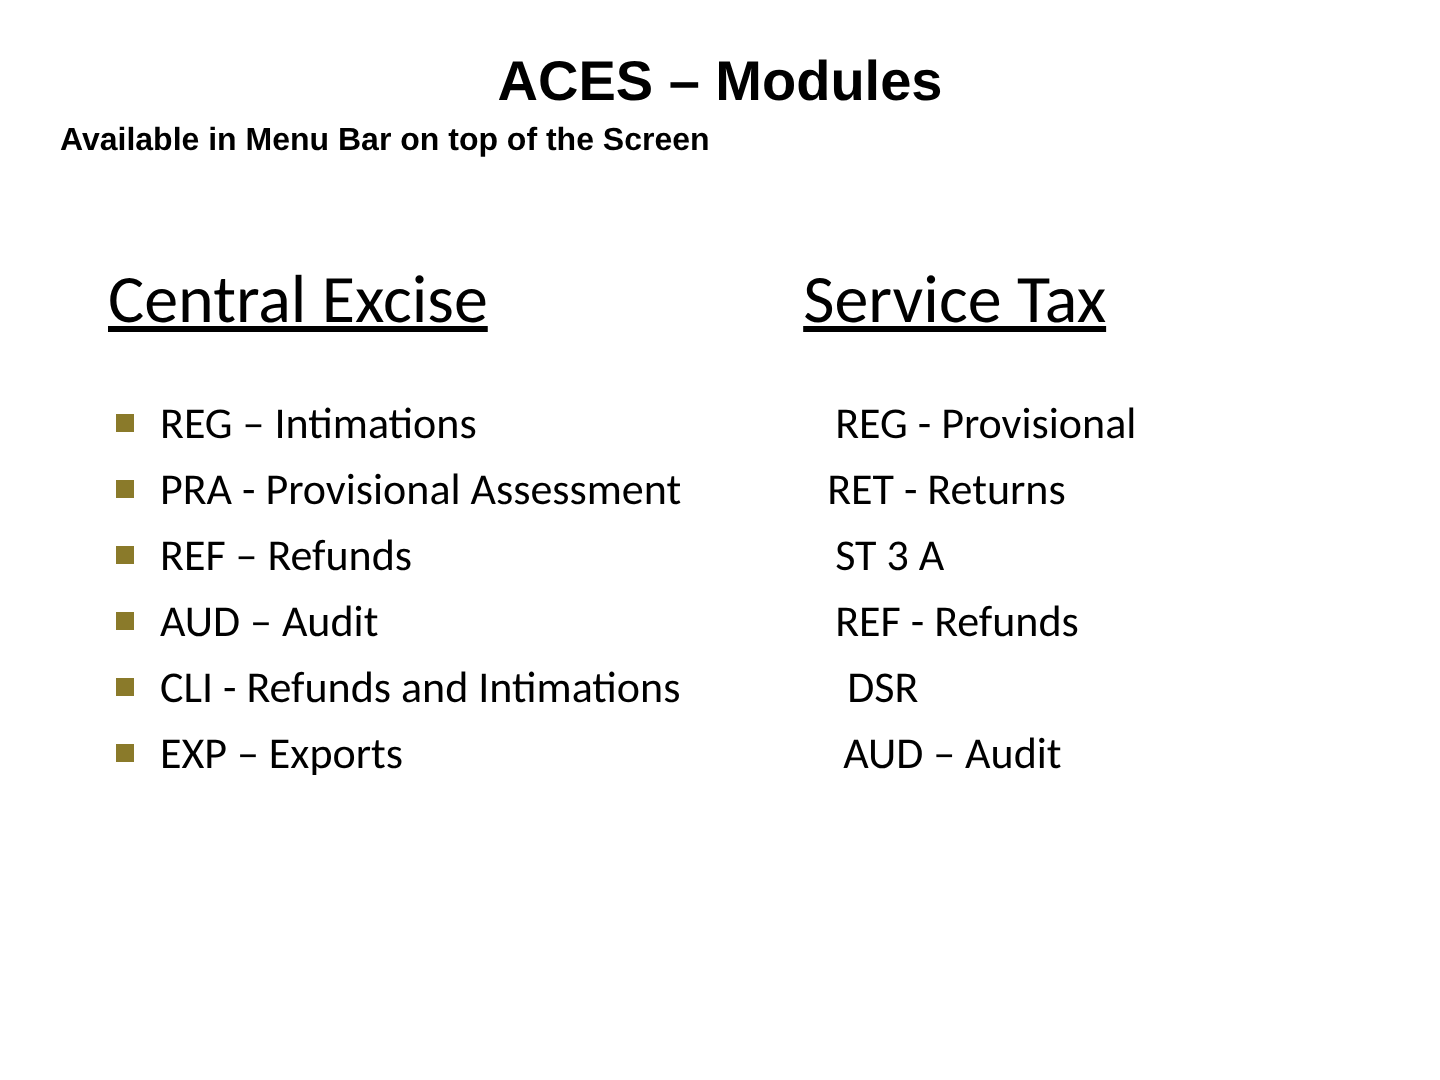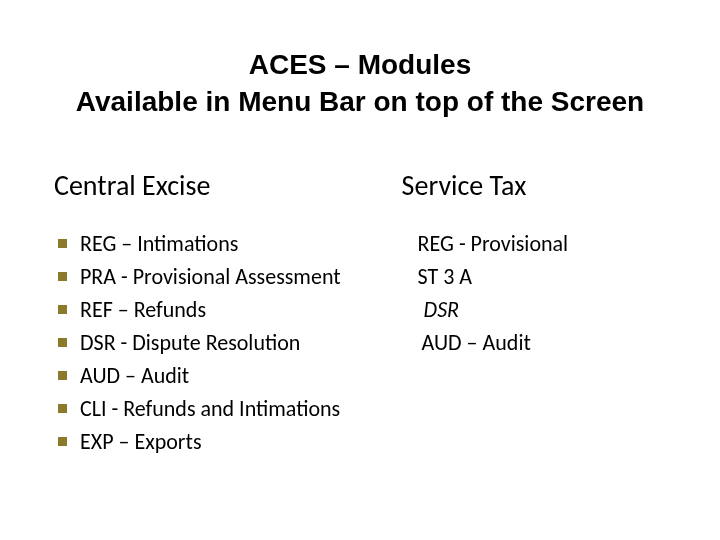--- a/index.html
+++ b/index.html
@@ -10,54 +10,53 @@
     background: #ffffff;
     font-family: Calibri, "Segoe UI", Arial, sans-serif;
     color: #000;
   }
   .slide {
     width: 720px;
     height: 408px;
     position: relative;
     box-sizing: border-box;
     padding: 24px 30px 20px 30px;
-    margin-top: 24px;
   }
   .title {
     text-align: center;
     font-family: Verdana, Geneva, sans-serif;
     font-weight: 700;
     font-size: 28px;
     line-height: 1.2;
     margin: 0 0 4px 0;
   }
   .subtitle {
-    text-align: center;
     font-family: Verdana, Geneva, sans-serif;
     font-weight: 700;
-    font-size: 28px;
+    font-size: 16px;
     margin: 0 0 50px 0;
   }
   .columns {
     display: flex;
     flex-direction: row;
     align-items: flex-start;
   }
   .col-left {
     flex: 0 0 56%;
     padding-left: 28px;
     box-sizing: border-box;
   }
   .col-right {
     flex: 0 0 44%;
     box-sizing: border-box;
   }
   .col-heading {
-    font-size: 28px;
+    font-size: 34px;
     font-weight: 400;
+    text-decoration: underline;
     margin: 0 0 24px 0;
   }
   .col-left .col-heading {
     margin-left: -4px;
   }
   .col-right .col-heading {
     margin-left: 2px;
   }
   ul.modules {
     list-style: none;
@@ -84,49 +83,50 @@
     padding: 0 0 0 8px;
   }
   .right-list div {
     font-size: 22px;
     line-height: 1.5;
   }
   .r1 { padding-left: 10px; }
   .r2 { padding-left: 6px; }
   .r3 { padding-left: 10px; }
   .r4 { padding-left: 10px; }
-  .r5 { padding-left: 16px; font-style: italic; }
+  .r5 { padding-left: 16px; }
   .r6 { padding-left: 14px; }
 </style>
 </head>
 <body>
 
 <div class="slide">
   <h1 class="title">ACES – Modules</h1>
   <h2 class="subtitle">Available in Menu Bar on top of the Screen</h2>
 
   <div class="columns">
 
     <div class="col-left">
       <div class="col-heading">Central Excise</div>
       <ul class="modules">
         <li>REG – Intimations</li>
         <li>PRA - Provisional Assessment</li>
         <li>REF – Refunds</li>
-        <li>DSR - Dispute Resolution</li>
         <li>AUD – Audit</li>
         <li>CLI   - Refunds and Intimations</li>
         <li>EXP – Exports</li>
       </ul>
     </div>
 
     <div class="col-right">
       <div class="col-heading">Service Tax</div>
       <div class="right-list">
         <div class="r1">REG - Provisional</div>
+        <div class="r2">RET - Returns</div>
         <div class="r3">ST 3 A</div>
+        <div class="r4">REF - Refunds</div>
         <div class="r5">DSR</div>
         <div class="r6">AUD – Audit</div>
       </div>
     </div>
 
   </div>
 </div>
 
 </body></html>

